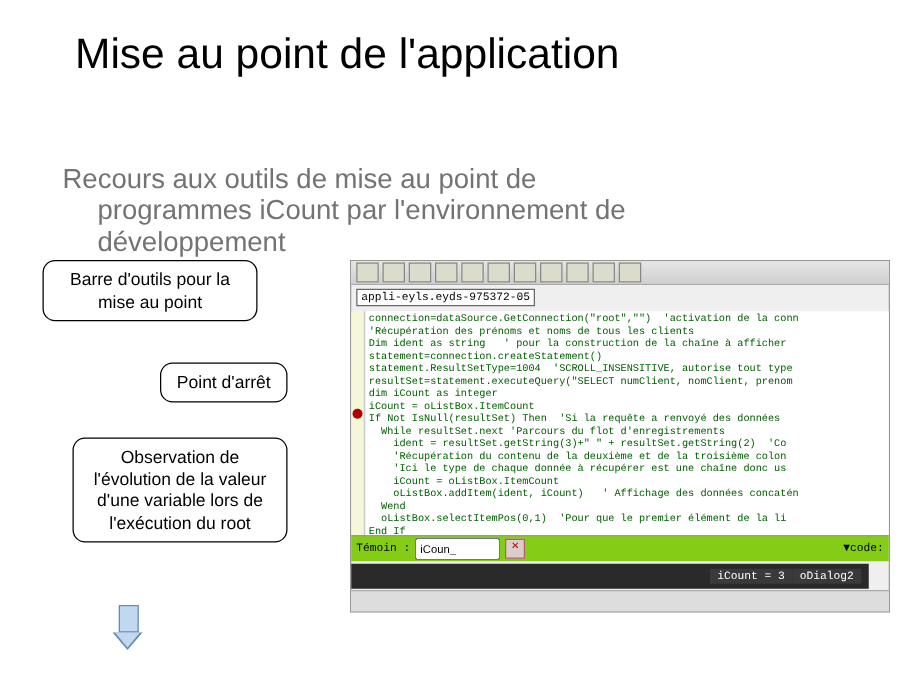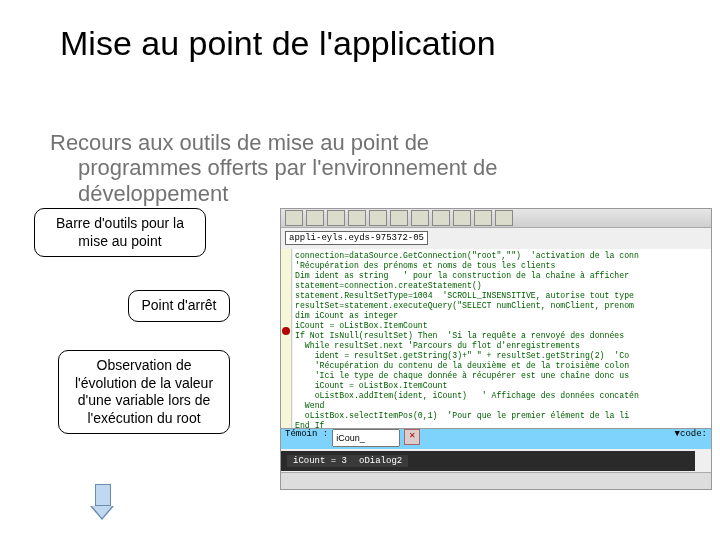--- a/index.html
+++ b/index.html
@@ -13,39 +13,39 @@
 .c3{left:58px;top:350px;width:150px}
 .tail{position:absolute;width:0;height:0}
 svg.tail{position:absolute;overflow:visible}
 .shot{position:absolute;left:280px;top:208px;width:430px;height:280px;border:1px solid #999;background:#efefef;font-family:"Courier New",monospace}
 .shot .bar{height:18px;background:linear-gradient(#e6e6e6,#cfcfcf);border-bottom:1px solid #aaa;display:flex;align-items:center;gap:3px;padding:0 4px}
 .shot .bar .btn{width:16px;height:14px;background:#dcdccc;border:1px solid #888}
 .shot .appname{position:absolute;left:4px;top:22px;font-size:9px;background:#fff;border:1px solid #666;padding:1px 3px}
 .shot .gutter{position:absolute;left:0;top:40px;width:10px;bottom:60px;background:#f6f6d8;border-right:1px solid #ccc}
 .shot .bp{position:absolute;left:1px;width:8px;height:8px;background:#b00000;border-radius:50%}
 .shot .code{position:absolute;left:12px;top:40px;right:0;bottom:60px;background:#fff;font-size:8.2px;line-height:10px;color:#006000;white-space:pre;overflow:hidden;padding:2px 2px}
-.shot .watchbar{position:absolute;left:0;right:0;bottom:40px;height:20px;background:#7dd3fc;border-top:1px solid #999;font-size:9px;display:flex;align-items:flex-start;gap:4px;padding:0 4px}
+.shot .watchbar{position:absolute;left:0;right:0;bottom:40px;height:20px;background:#84cc16;border-top:1px solid #999;font-size:9px;display:flex;align-items:center;gap:4px;padding:0 4px}
 .shot .watchbar input{font-size:9px;height:12px;width:60px}
 .shot .watchbar .xbtn{width:14px;height:14px;background:#dcc;border:1px solid #a66;color:#a00;font-size:10px;text-align:center;line-height:12px}
-.shot .statusbar{position:absolute;left:0;right:16px;bottom:18px;height:20px;background:#2a2a2a;color:#fff;font-size:9px;display:flex;align-items:center;padding:0 6px;justify-content:flex-start}
+.shot .statusbar{position:absolute;left:0;right:16px;bottom:18px;height:20px;background:#2a2a2a;color:#fff;font-size:9px;display:flex;align-items:center;padding:0 6px;justify-content:flex-end}
 .shot .statusbar .cell{background:#3a3a3a;padding:1px 6px}
 .shot .scroll{position:absolute;left:0;right:0;bottom:0;height:16px;background:#ddd;border-top:1px solid #aaa}
 .arrow{position:absolute;left:90px;top:484px;width:24px;height:40px}
 .arrow .shaft{width:14px;height:20px;background:#c0d8f0;border:1px solid #6a8ab0;margin-left:5px}
 .arrow .head{width:0;height:0;border-left:12px solid transparent;border-right:12px solid transparent;border-top:14px solid #6a8ab0;position:relative}
 .arrow .head:after{content:"";position:absolute;left:-10px;top:-14px;border-left:10px solid transparent;border-right:10px solid transparent;border-top:12px solid #c0d8f0}
 </style>
 </head>
 <body>
 
 <div class="slide">
   <div class="title">Mise au point de l'application</div>
   <div class="sub">
     <span>Recours aux outils de mise au point de</span><br>
-    <span class="indent">programmes offerts par l'environnement de</span><br>
+    <span class="indent">programmes iCount par l'environnement de</span><br>
     <span class="indent">développement</span>
   </div>
 
   <div class="callout c1">Barre d'outils pour la mise au point</div>
   <svg class="tail" style="left:190px;top:225px" width="100" height="30">
       <polygon points="0,8 90,2 0,18" fill="#fff" stroke="#000" stroke-width="1.2"></polygon>
     </svg>
 
   <div class="callout c2">Point d'arrêt</div>
   <svg class="tail" style="left:218px;top:298px" width="80" height="40">

